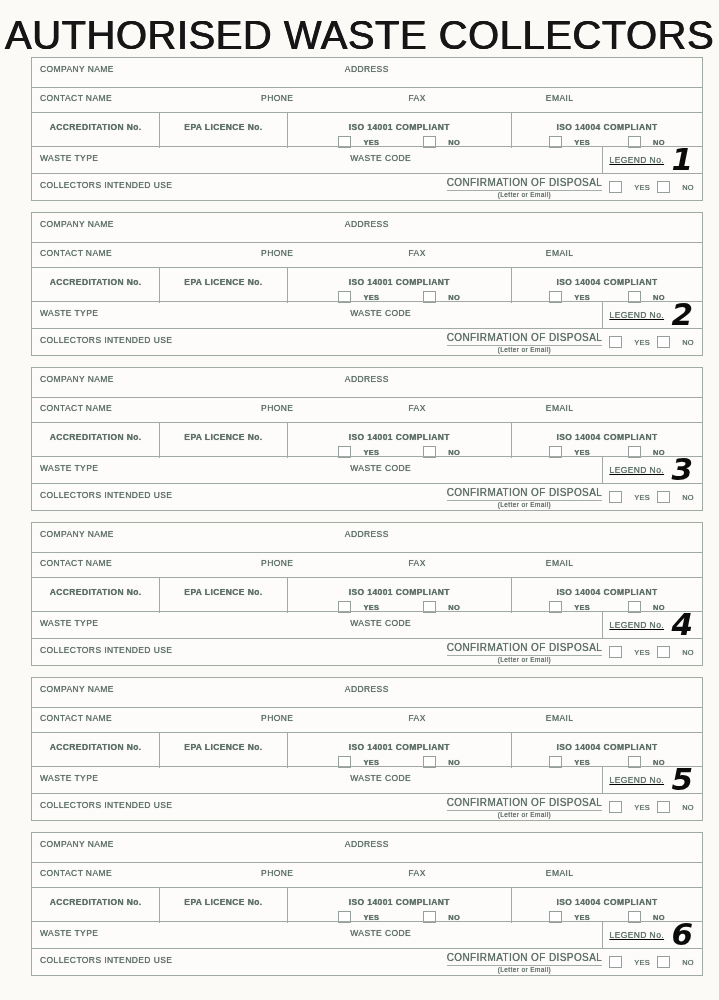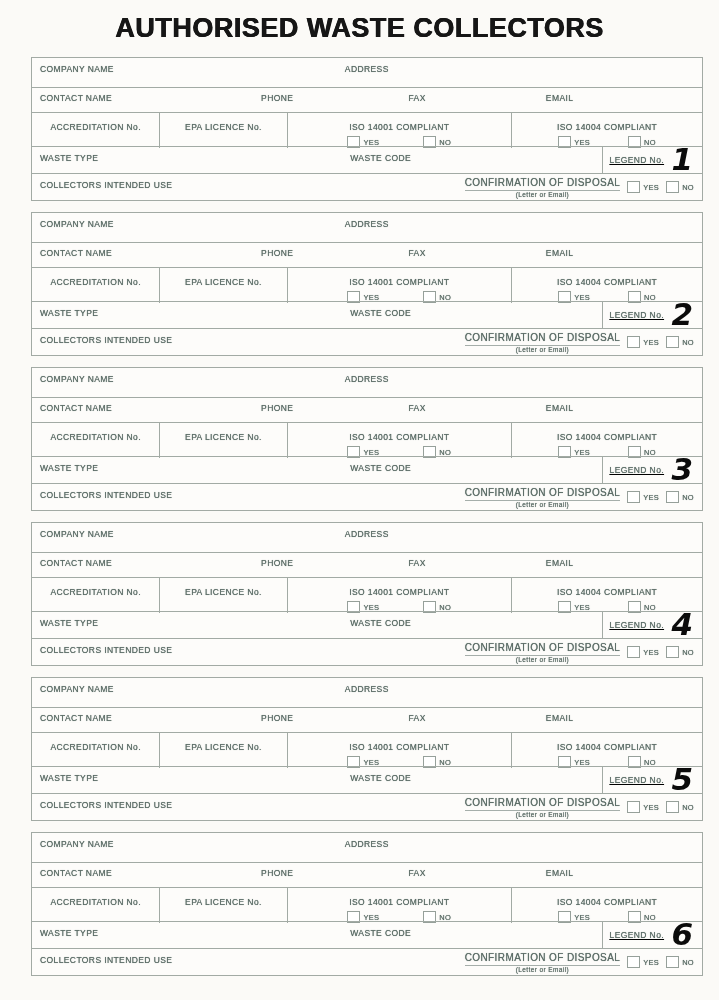--- a/index.html
+++ b/index.html
@@ -5,21 +5,21 @@
   :root{
     --ink:#5d6e68; --line:#a2aaa4; --title-ink:#161616;
     --legend-ink:#0b0b0b; --paper:#fbfaf7; --page-bg:#f3f1ee;
   }
   *{box-sizing:border-box; margin:0; padding:0;}
   body{background:var(--page-bg); font-family:"Liberation Sans", sans-serif;}
   .page{position:relative; width:719px; height:1000px; background:var(--paper); overflow:hidden;}
 
   .title{
     position:absolute; top:13px; left:0; width:100%;
-    text-align:center; font-size:27px; font-weight:bold; letter-spacing:.5px;
+    text-align:center; font-size:40px; font-weight:normal; letter-spacing:.5px;
     color:var(--title-ink);
     text-shadow:.6px 0 0 currentColor, -.3px 0 0 currentColor;
   }
 
   .blocks{position:absolute; top:57px; left:31px; right:16px; display:flex; flex-direction:column; gap:11px;}
 
   .block{border:1px solid var(--line); background:#fdfcfa;}
   .row{position:relative; width:100%;}
   .row + .row{border-top:1px solid var(--line);}
   .rowA{height:29px; display:grid; grid-template-columns:45.5% 1fr;}
@@ -29,25 +29,25 @@
   .rowE{height:27px; display:flex; align-items:flex-start;}
 
   .seg{display:flex; align-items:flex-start; padding:6px 4px 0 8px; min-width:0;}
   .rowB .seg{padding-top:5px;}
   .lbl{
     font-size:8.5px; color:var(--ink); letter-spacing:.4px; white-space:nowrap;
     text-shadow:0 0 .7px currentColor;
   }
   .field{flex:1 1 auto; align-self:stretch; min-height:12px;}
 
-  .cell{position:relative; padding-top:3px; text-align:center;}
+  .cell{position:relative; padding-top:3px; text-align:center;font-weight:bold;}
   .cell + .cell{border-left:1px solid var(--line);}
   .cbrow{display:flex; justify-content:center; gap:44px; margin-top:2px;}
   .rowC .c4 .cbrow{gap:38px;}
-  .cbgroup{display:flex; align-items:center; gap:3px;}
+  .cbgroup{display:flex; align-items:center; gap:12px;}
   .checkbox{
     display:inline-block; width:13px; height:12px;
     border:1px solid #96a09a; background:#fff;
   }
   .cblabel{font-size:7.5px; color:var(--ink); letter-spacing:.3px; text-shadow:0 0 .7px currentColor;}
 
   .wcode-seg{justify-content:flex-end; padding-left:0;}
   .legend-cell{
     position:relative; border-left:1px solid var(--line);
     display:flex; align-items:center; padding-left:7px;text-decoration:underline;

